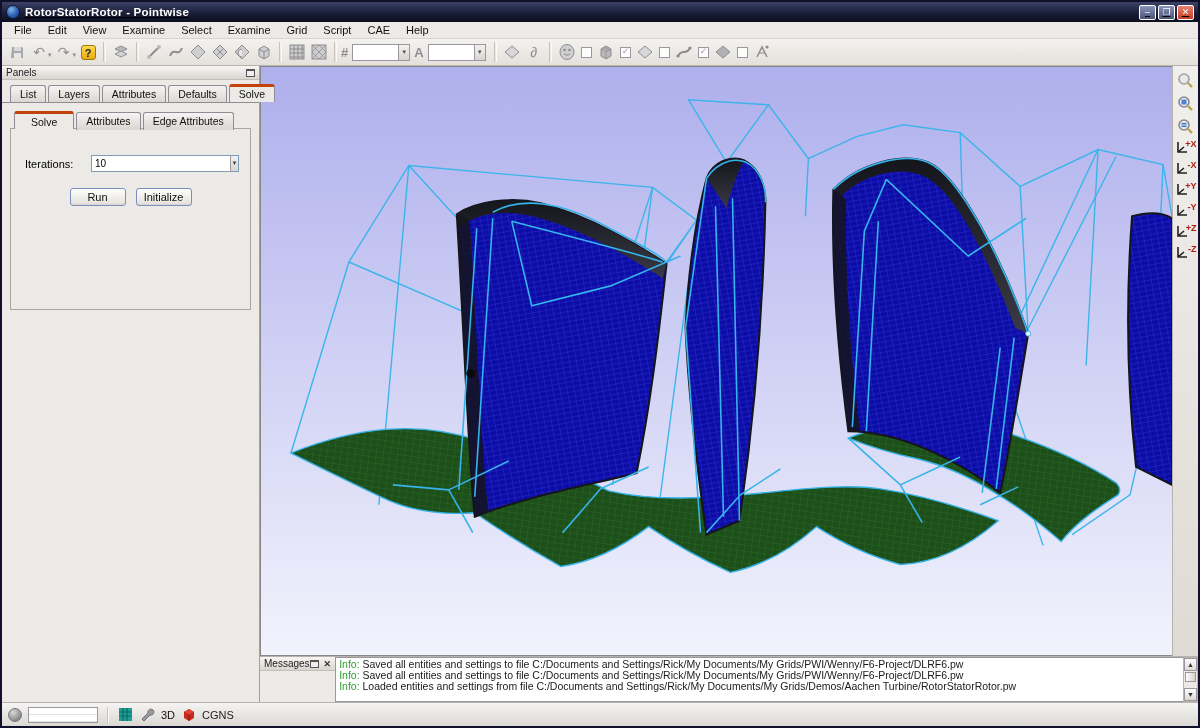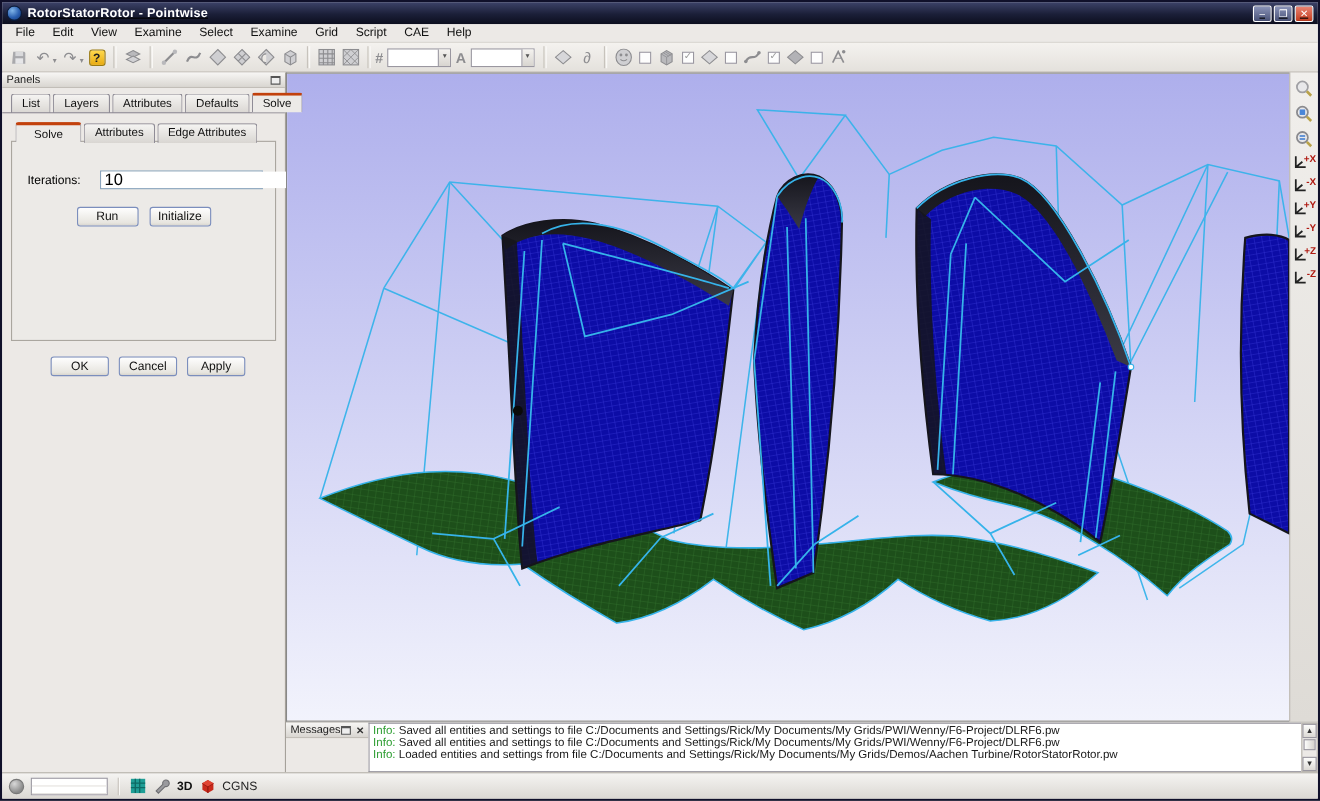--- a/index.html
+++ b/index.html
@@ -64,21 +64,21 @@
 
   table.summary { border-collapse:collapse; margin:14px 0 0 46px; background:#e9e6d2; }
   table.summary td, table.summary th { border:1px solid #8f8c86; font-size:10.5px; padding:2px 6px; height:17px; }
   table.summary th { font-weight:bold; text-align:center; }
   td.lbl { font-weight:bold; text-align:left; width:84px; }
   td.val { font-family:"DejaVu Sans Mono", monospace; font-size:10px; text-align:right; width:64px; }
 
   .iter-row { display:flex; align-items:center; margin:26px 0 0 14px; }
   .iter-label { font-size:11px; width:66px; }
   .iter-combo { width:148px; height:17px; background:#fff; border:1px solid #7f9db9; display:flex; }
-  .iter-combo input { flex:1; border:none; outline:none; font-size:15px; padding:0 3px; font-family:"Liberation Sans",sans-serif; }
+  .iter-combo input { flex:1; border:none; outline:none; font-size:10px; padding:0 3px; font-family:"Liberation Sans",sans-serif; }
   .iter-combo .cbtn { width:13px; background:linear-gradient(180deg,#f4f2ef,#d8d5d0); border-left:1px solid #9a97a0;
                       font-size:6px; color:#444; text-align:center; line-height:15px; }
 
   .xp-btn { border:1px solid #7b8ebd; border-radius:3px; background:linear-gradient(180deg,#fefefe,#e7e5df 85%,#d8d5ce);
             font-size:11px; color:#111; padding:2px 0; text-align:center; font-family:"Liberation Sans",sans-serif; }
   .runinit-row { display:flex; justify-content:center; gap:10px; margin-top:16px; }
   .runinit-row .xp-btn { width:56px; }
   .okrow { display:flex; gap:9px; margin:14px 0 0 44px; }
   .okrow .xp-btn { width:53px; }
 
@@ -109,21 +109,21 @@
   .scr-thumb { flex:0 0 10px; margin:1px; background:linear-gradient(90deg,#fdfdfc,#d4d1cc); border:1px solid #9a97a0; }
 
   
   .statusbar { height:24px; flex:0 0 auto; background:linear-gradient(180deg,#f5f4f2,#dbd8d3); border-top:1px solid #b7b3ac;
                display:flex; align-items:center; padding:0 6px; gap:6px; }
   .status-sphere { width:14px; height:14px; border-radius:50%;
                    background:radial-gradient(circle at 35% 30%, #d8d8d8, #8a8a8a 70%); border:1px solid #777; }
   .status-field { width:70px; height:16px; background:#fff; border:1px solid #9a97a0; display:flex; flex-direction:column; }
   .status-field div { flex:1; border-bottom:1px solid #e4e2de; }
   .status-sep { width:2px; height:16px; border-left:1px solid #c7c3bc; border-right:1px solid #fbfaf8; margin:0 3px; }
-  .status-3d { font-size:11px; font-weight:bold; color:#111; }
+  .status-3d { font-size:11px; font-weight:normal; color:#111; }
   .status-cgns { font-size:11px; color:#222; }
 </style>
 </head>
 <body>
 
 <div class="window">
 
   <div class="titlebar">
     <div class="app-icon"></div>
     <div class="title">RotorStatorRotor - Pointwise</div>
@@ -312,25 +312,20 @@
             <div class="cbtn">▼</div>
           </div>
         </div>
 
         <div class="runinit-row">
           <button class="xp-btn">Run</button>
           <button class="xp-btn">Initialize</button>
         </div>
       </div>
 
-      <div class="okrow">
-        <button class="xp-btn">OK</button>
-        <button class="xp-btn">Cancel</button>
-        <button class="xp-btn">Apply</button>
-      </div>
     </div>
 
     <div class="right-stack">
       <div class="top-row">
 
         <div class="viewport">
           <svg viewBox="0 0 912 591" preserveAspectRatio="none">
             <defs>
               <linearGradient id="vbg" x1="0" y1="0" x2="0" y2="1">
                 <stop offset="0" stop-color="#aeafec"></stop>

